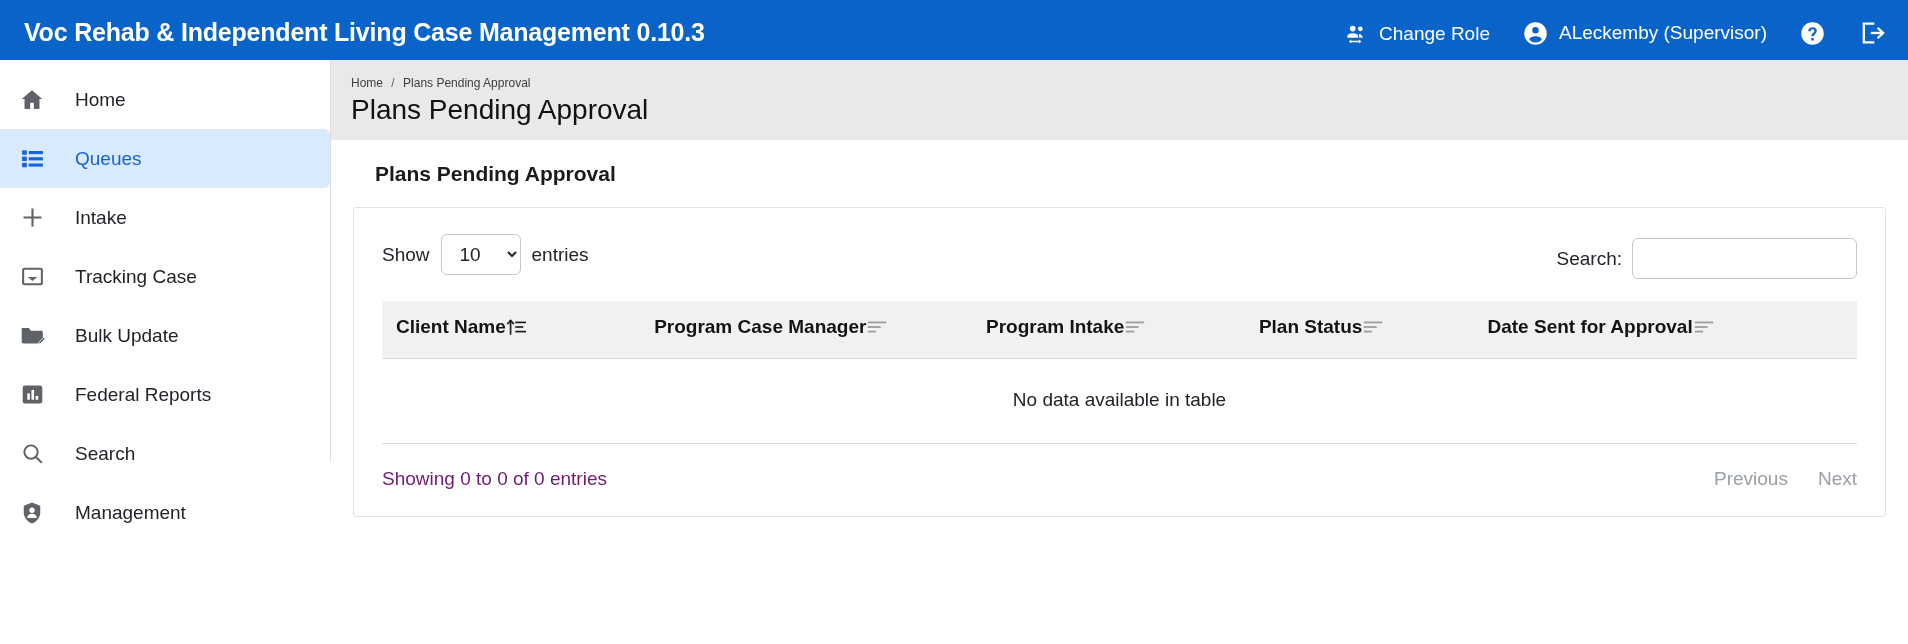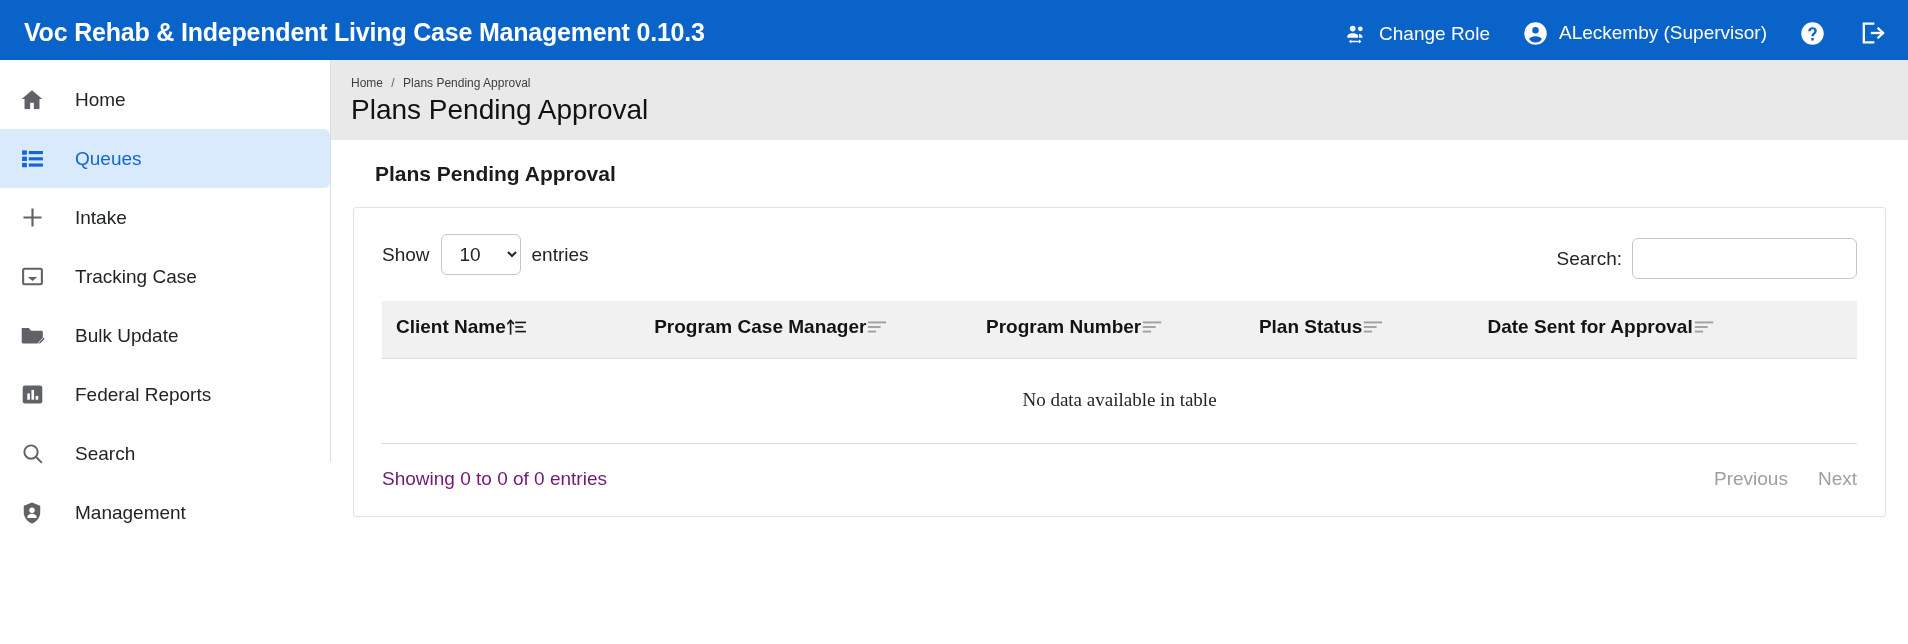--- a/index.html
+++ b/index.html
@@ -195,21 +195,20 @@
   }
   .th-inner { display: flex; }
   .sort-icon { display: block; flex: 0 0 auto; }
 
   td.empty-cell {
     text-align: center;
     font-size: 19px;
     color: #212529;
     padding: 30px 0 32px 0;
     border-bottom: 1px solid #dcdcdc;
-    font-family: Liberation Serif, serif;
   }
 
   .table-footer {
     display: flex;
     align-items: center;
     justify-content: space-between;
     padding-top: 24px;
   }
   .footer-info {
     font-size: 19px;
@@ -424,21 +423,21 @@
                     <svg width="22" height="22" viewBox="0 0 24 24" fill="none" stroke="#9e9e9e" stroke-width="2" stroke-linecap="square">
                       <path d="M3 7h18"></path>
                       <path d="M3 12h12"></path>
                       <path d="M3 17h7"></path>
                     </svg>
                   </span>
                 </div>
               </th>
               <th>
                 <div class="th-inner">
-                  <span>Program Number</span>
+                  <span>Program Intake</span>
                   <span class="sort-icon">
                     <svg width="22" height="22" viewBox="0 0 24 24" fill="none" stroke="#9e9e9e" stroke-width="2" stroke-linecap="square">
                       <path d="M3 7h18"></path>
                       <path d="M3 12h12"></path>
                       <path d="M3 17h7"></path>
                     </svg>
                   </span>
                 </div>
               </th>
               <th>

